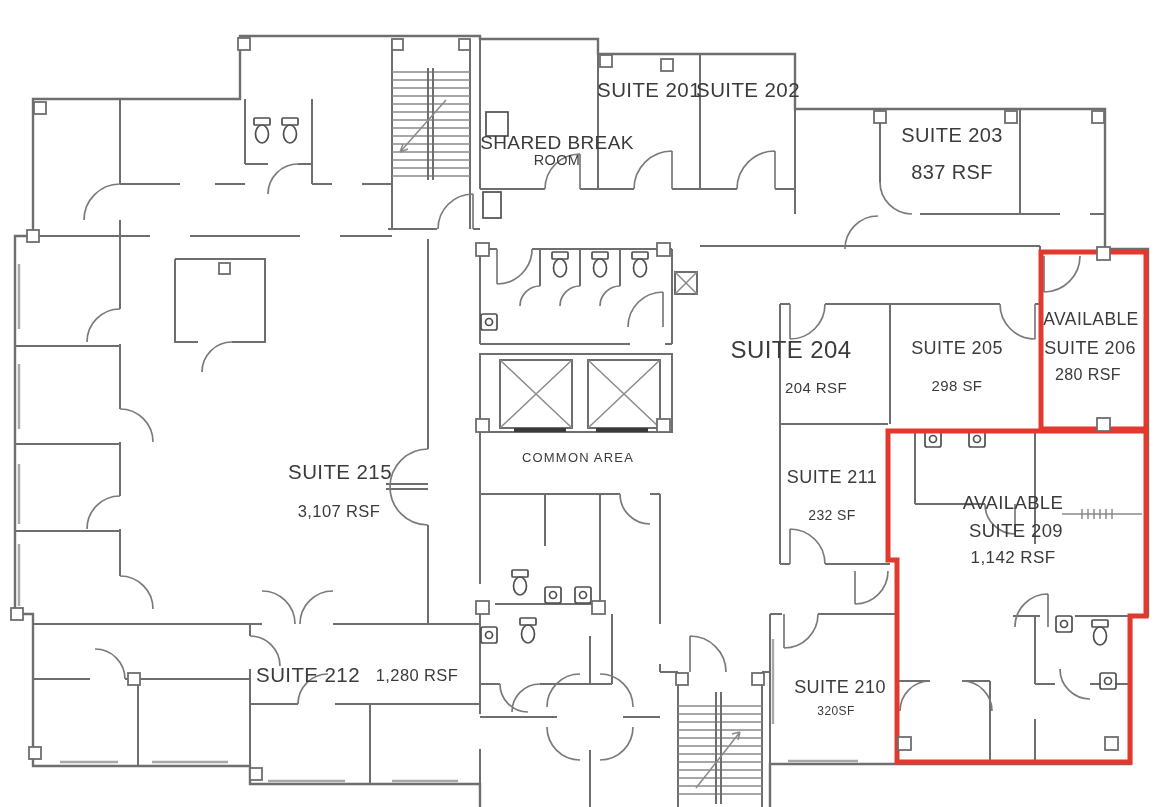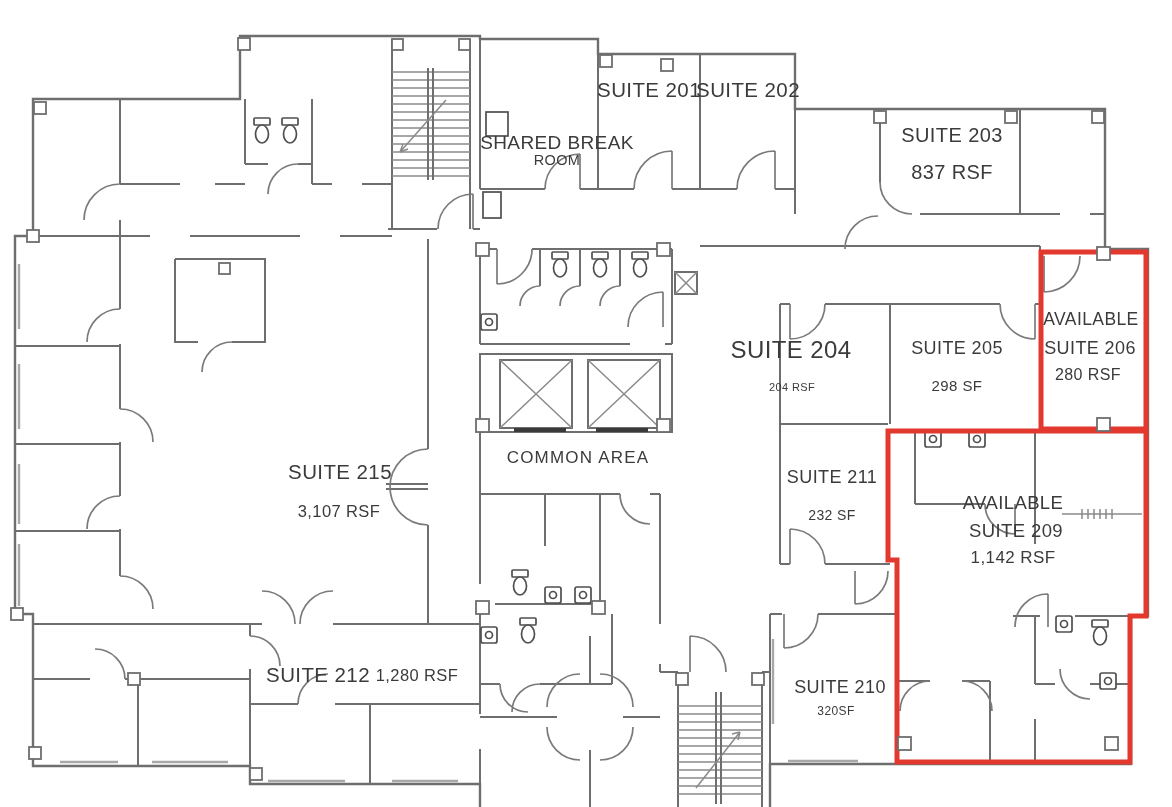--- a/index.html
+++ b/index.html
@@ -218,36 +218,36 @@
   <div class="lbl" style="left:557px;top:136px;font-size:14.5px">ROOM</div>
 
   <div class="lbl" style="left:952px;top:111px;font-size:20px">SUITE 203</div>
   <div class="lbl" style="left:952px;top:148px;font-size:20px">837 RSF</div>
 
   <div class="lbl" style="left:1091px;top:296px;font-size:17.5px">AVAILABLE</div>
   <div class="lbl" style="left:1090px;top:324px;font-size:18px">SUITE 206</div>
   <div class="lbl" style="left:1088px;top:351px;font-size:16px">280 RSF</div>
 
   <div class="lbl" style="left:791px;top:326px;font-size:24px">SUITE 204</div>
-  <div class="lbl" style="left:792px;top:363px;font-size:11px">204 RSF</div>
+  <div class="lbl" style="left:816px;top:363px;font-size:15px">204 RSF</div>
 
   <div class="lbl" style="left:957px;top:324px;font-size:18px">SUITE 205</div>
   <div class="lbl" style="left:957px;top:361px;font-size:15px">298 SF</div>
 
   <div class="lbl" style="left:832px;top:453px;font-size:18px">SUITE 211</div>
   <div class="lbl" style="left:832px;top:491px;font-size:14px">232 SF</div>
 
   <div class="lbl" style="left:1013px;top:479px;font-size:18.5px">AVAILABLE</div>
   <div class="lbl" style="left:1016px;top:507px;font-size:18.5px">SUITE 209</div>
   <div class="lbl" style="left:1013px;top:533px;font-size:17px">1,142 RSF</div>
 
-  <div class="lbl" style="left:578px;top:433px;font-size:17px;letter-spacing:1.2px">COMMON AREA</div>
+  <div class="lbl" style="left:578px;top:433px;font-size:13px;letter-spacing:1.2px">COMMON AREA</div>
 
   <div class="lbl" style="left:340px;top:448px;font-size:20.5px">SUITE 215</div>
   <div class="lbl" style="left:339px;top:487px;font-size:16.5px">3,107 RSF</div>
 
-  <div class="lbl" style="left:318px;top:651px;font-size:20.5px">SUITE 212</div>
+  <div class="lbl" style="left:308px;top:651px;font-size:20.5px">SUITE 212</div>
   <div class="lbl" style="left:417px;top:651px;font-size:16.5px">1,280 RSF</div>
 
   <div class="lbl" style="left:840px;top:663px;font-size:18px">SUITE 210</div>
   <div class="lbl" style="left:836px;top:687px;font-size:12px">320SF</div>
 
 </div>
 
 </body></html>

